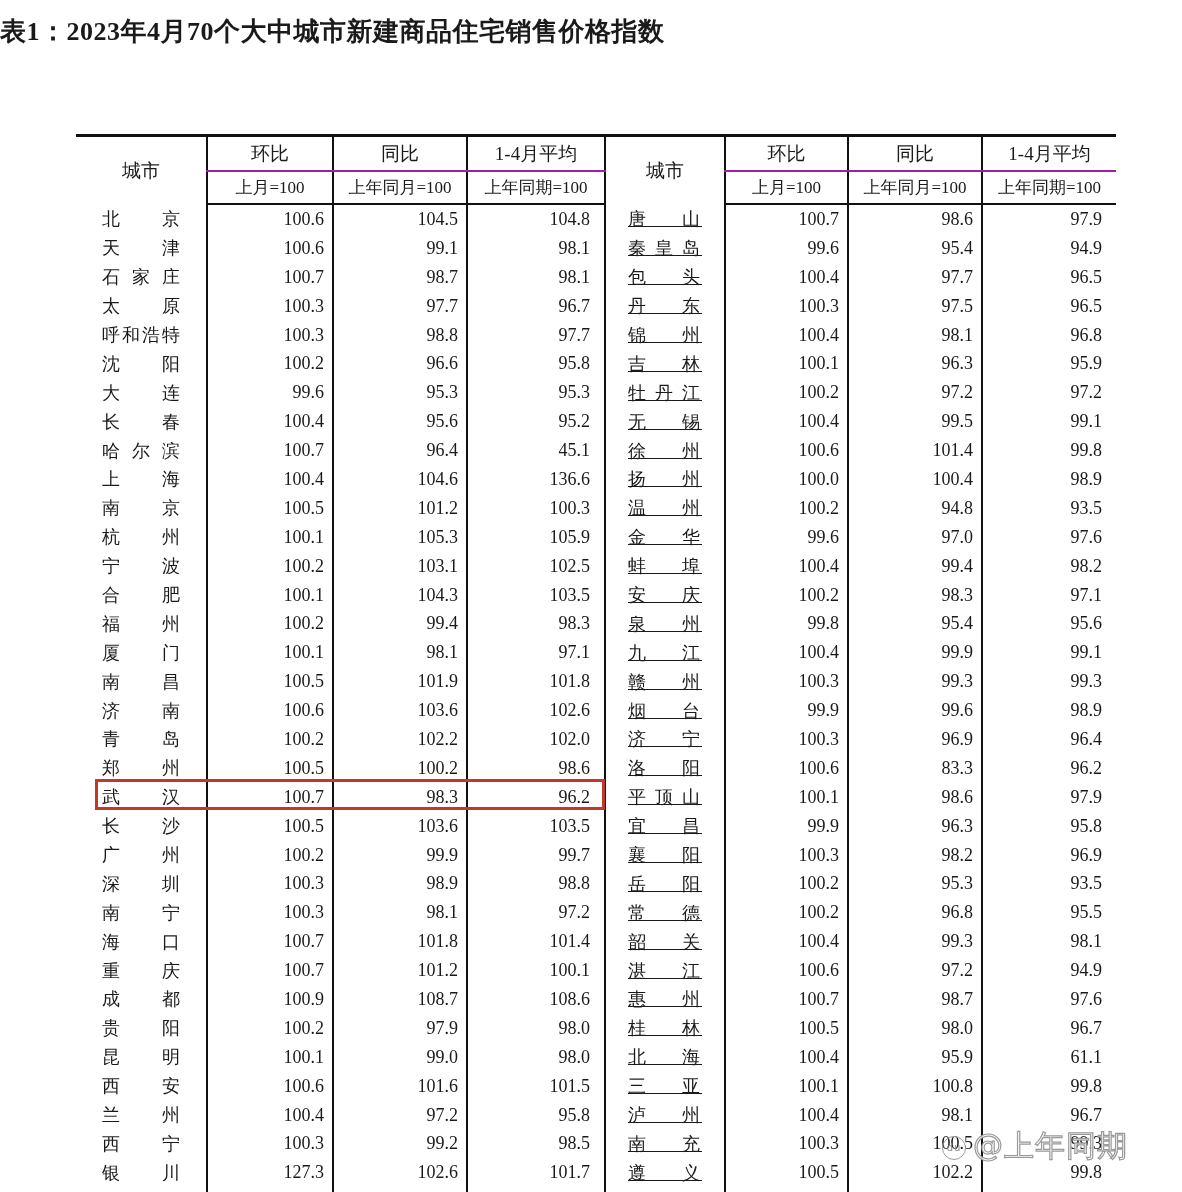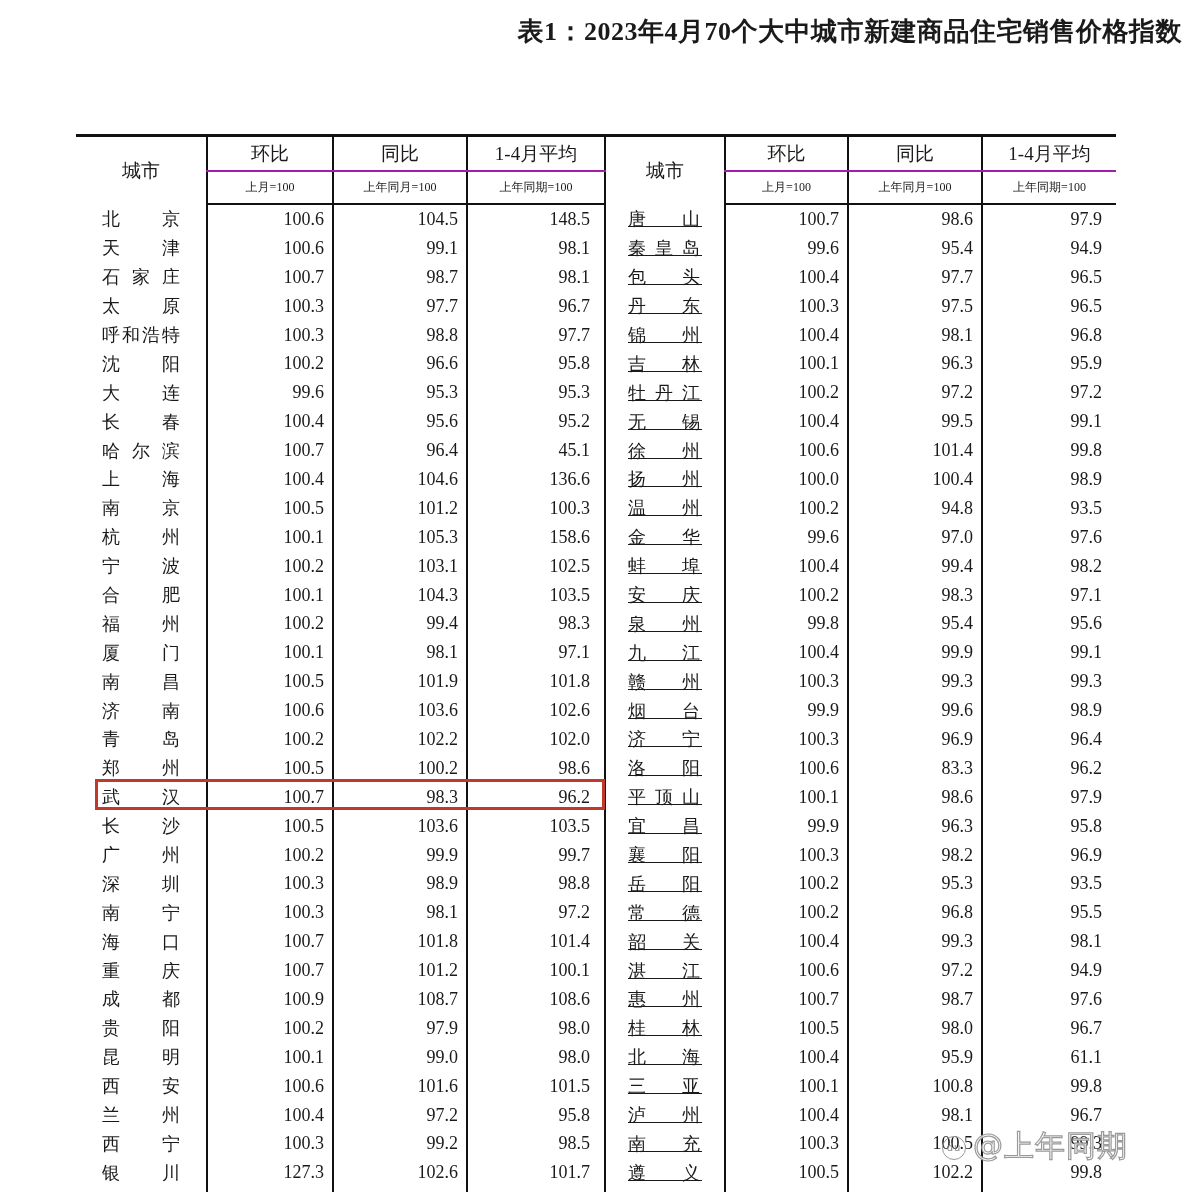--- a/index.html
+++ b/index.html
@@ -1,24 +1,24 @@
 <!DOCTYPE html>
 <html><head>
 <meta charset="utf-8">
 <style>
   html, body { margin: 0; padding: 0; background: #ffffff; }
   body { width: 1182px; height: 1192px; position: relative; overflow: hidden;
          font-family: "Liberation Serif", "DejaVu Serif", serif; color: #1a1a1a; }
-  .title { position: absolute; top: 14px; left: 0; width: 1182px; text-align: right;
+  .title { position: absolute; top: 14px; left: 0; width: 1182px; text-align: left;
            font-size: 26px; font-weight: bold; letter-spacing: 0.5px; }
   table.idx { position: absolute; left: 76px; top: 106px; width: 1040px;
               border-collapse: collapse; table-layout: fixed; margin-top: 28px; }
   table.idx th, table.idx td { padding: 0; font-weight: normal; }
   table.idx thead tr:first-child th { border-top: 3px solid #111; height: 33px; font-size: 19px; }
-  table.idx thead tr:nth-child(2) th { height: 31px; font-size: 12px; border-bottom: 2px solid #111; }
+  table.idx thead tr:nth-child(2) th { height: 31px; font-size: 17px; border-bottom: 2px solid #111; }
   table.idx thead th { border-left: 2px solid #111; text-align: center; }
   table.idx thead th.city-h { border-left: none; font-size: 19px; }
   table.idx thead th.city-h.right { border-left: 2px solid #111; }
   table.idx thead tr:first-child th.sub { border-bottom: 2px solid #a21caf; }
   table.idx tbody td { height: 28.9px; font-size: 18px; }
   table.idx tbody tr:last-child td { border-bottom: 3px solid #111; }
   td.city { text-align: justify; text-align-last: justify; padding: 0 24px 0 26px !important; letter-spacing: 2px; }
   td.city.right { border-left: 2px solid #111; padding: 0 22px 0 22px !important; text-decoration: underline; }
   td.num { text-align: right; padding-right: 8px !important; border-left: 2px solid #111; }
   td.num.last { padding-right: 14px !important; }
@@ -65,21 +65,21 @@
       <th>上月=100</th>
       <th>上年同月=100</th>
       <th>上年同期=100</th>
     </tr>
   </thead>
   <tbody id="tbody">
       <tr>
         <td class="city">北京</td>
         <td class="num">100.6</td>
         <td class="num">104.5</td>
-        <td class="num last">148.5</td>
+        <td class="num last">104.8</td>
         <td class="city right">唐山</td>
         <td class="num">100.7</td>
         <td class="num">98.6</td>
         <td class="num last">97.9</td>
       </tr>
       <tr>
         <td class="city">天津</td>
         <td class="num">100.6</td>
         <td class="num">99.1</td>
         <td class="num last">98.1</td>
@@ -175,21 +175,21 @@
         <td class="num last">100.3</td>
         <td class="city right">温州</td>
         <td class="num">100.2</td>
         <td class="num">94.8</td>
         <td class="num last">93.5</td>
       </tr>
       <tr>
         <td class="city">杭州</td>
         <td class="num">100.1</td>
         <td class="num">105.3</td>
-        <td class="num last">158.6</td>
+        <td class="num last">105.9</td>
         <td class="city right">金华</td>
         <td class="num">99.6</td>
         <td class="num">97.0</td>
         <td class="num last">97.6</td>
       </tr>
       <tr>
         <td class="city">宁波</td>
         <td class="num">100.2</td>
         <td class="num">103.1</td>
         <td class="num last">102.5</td>

